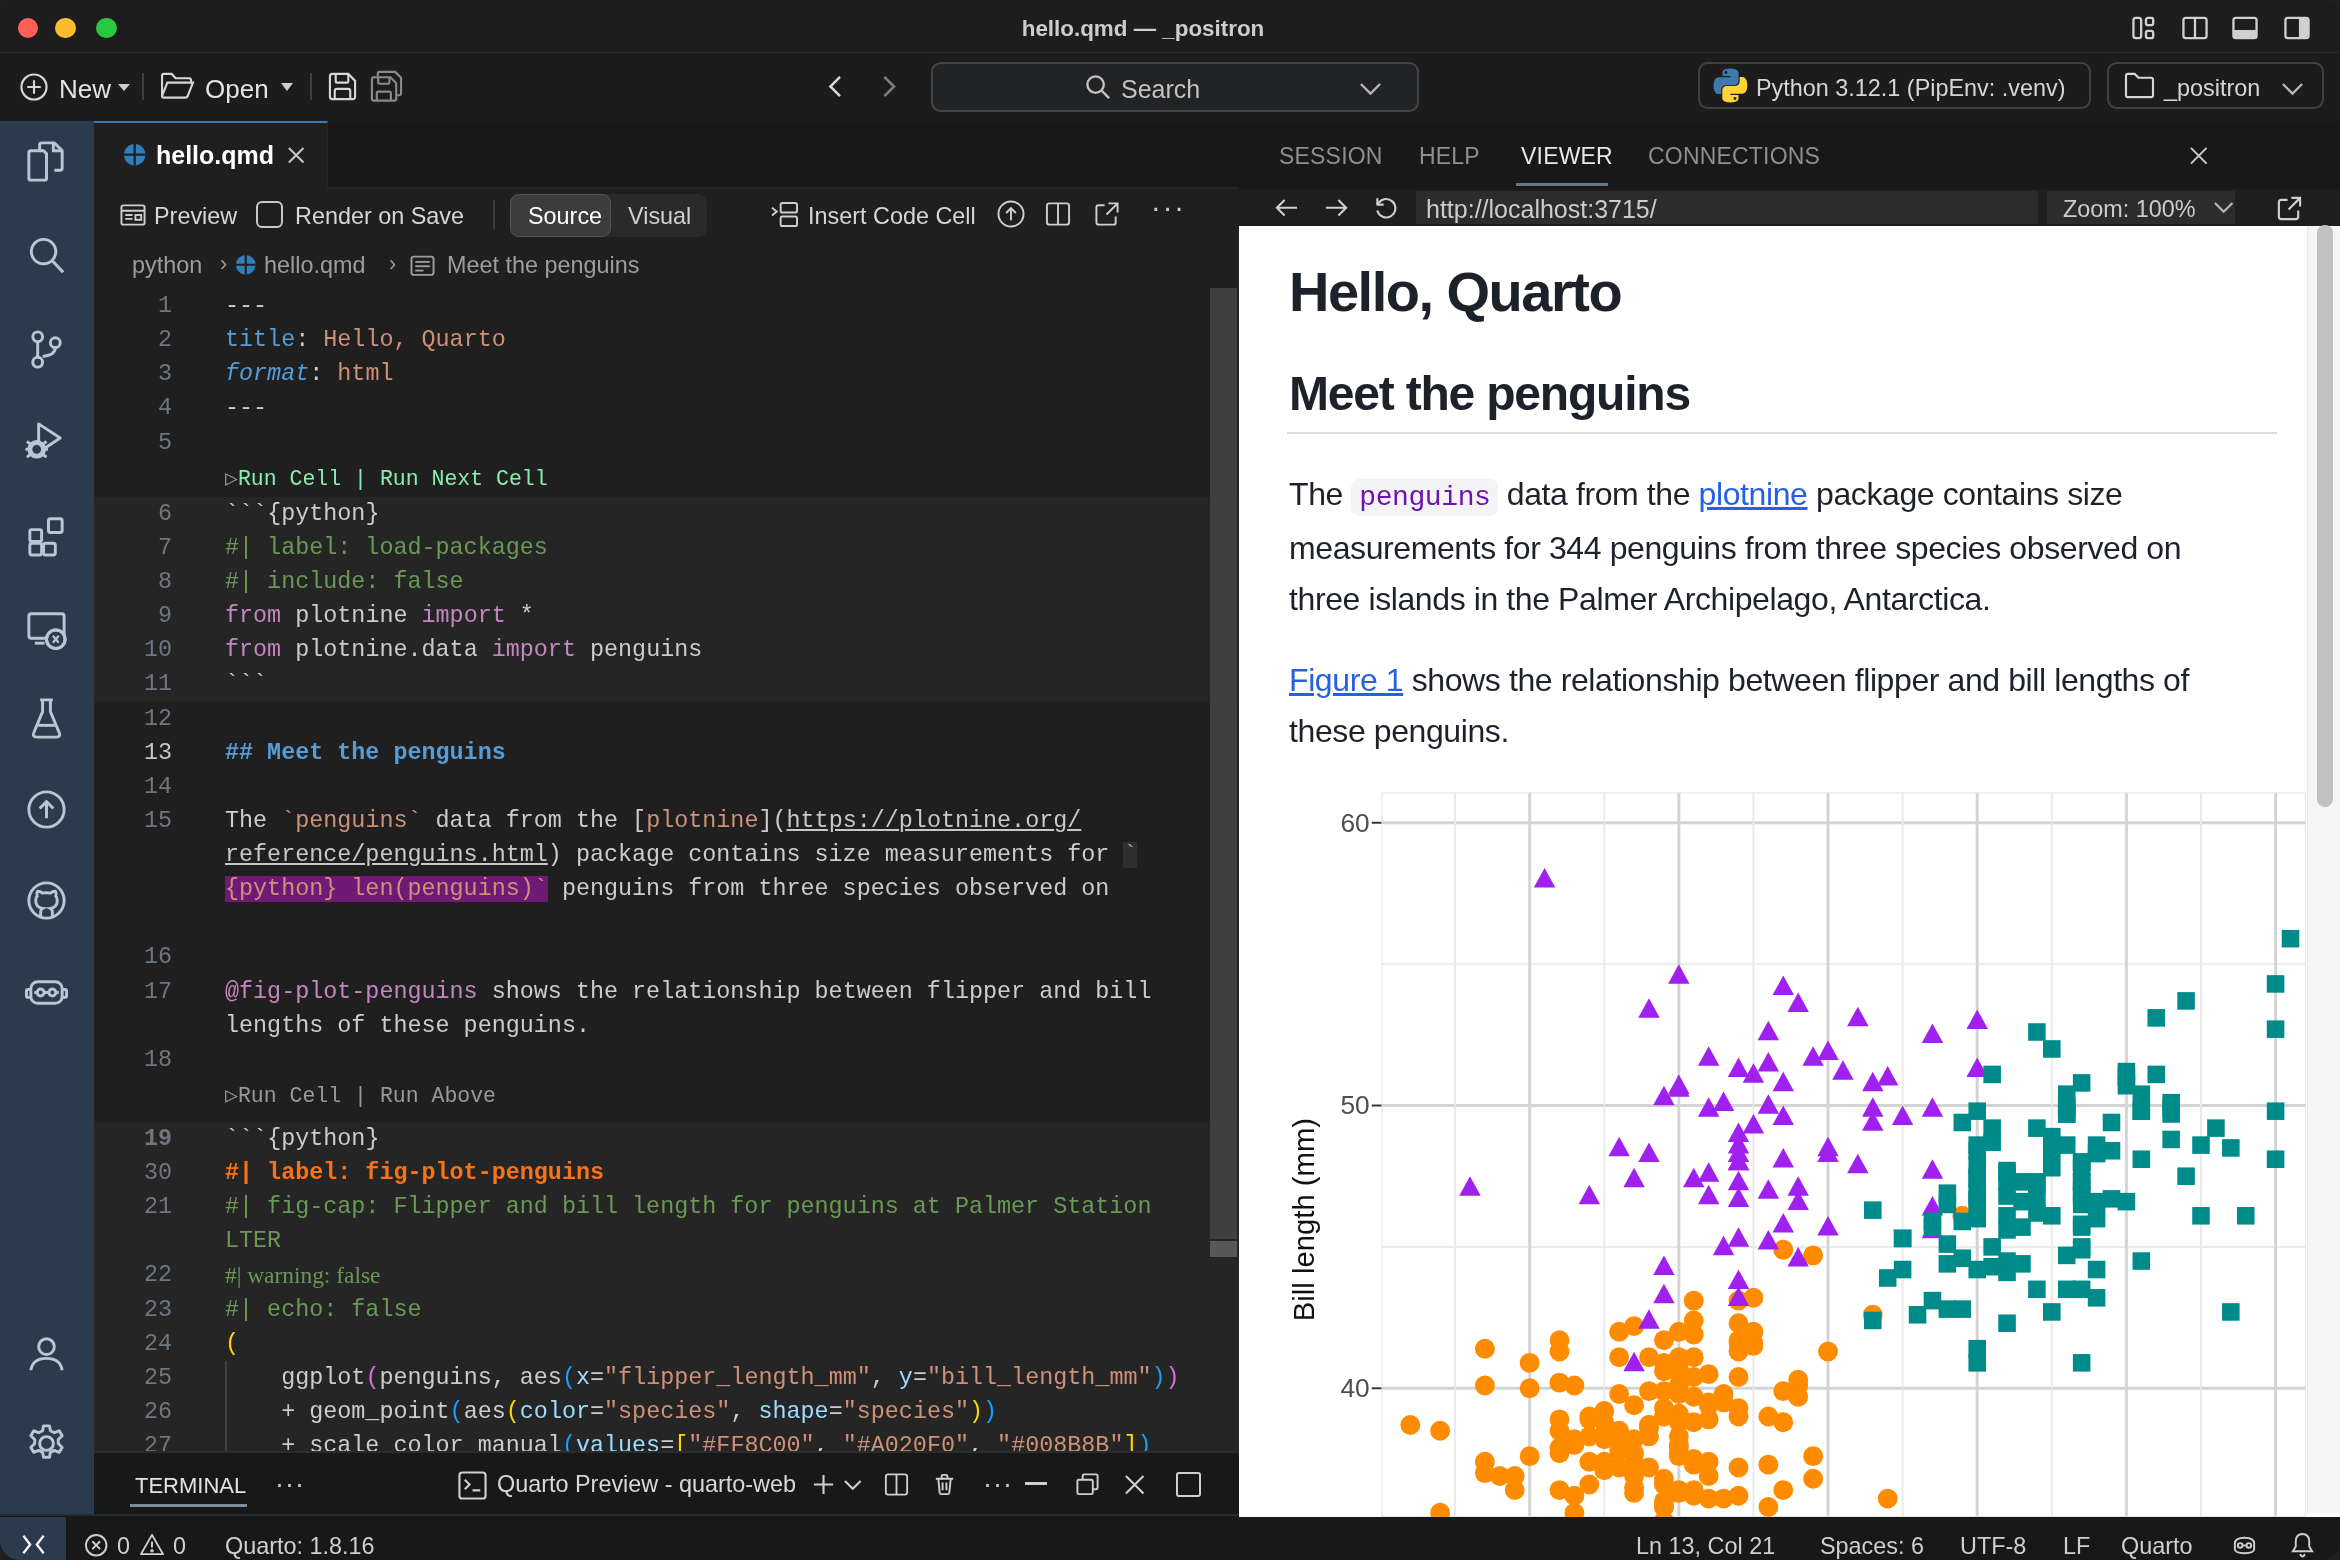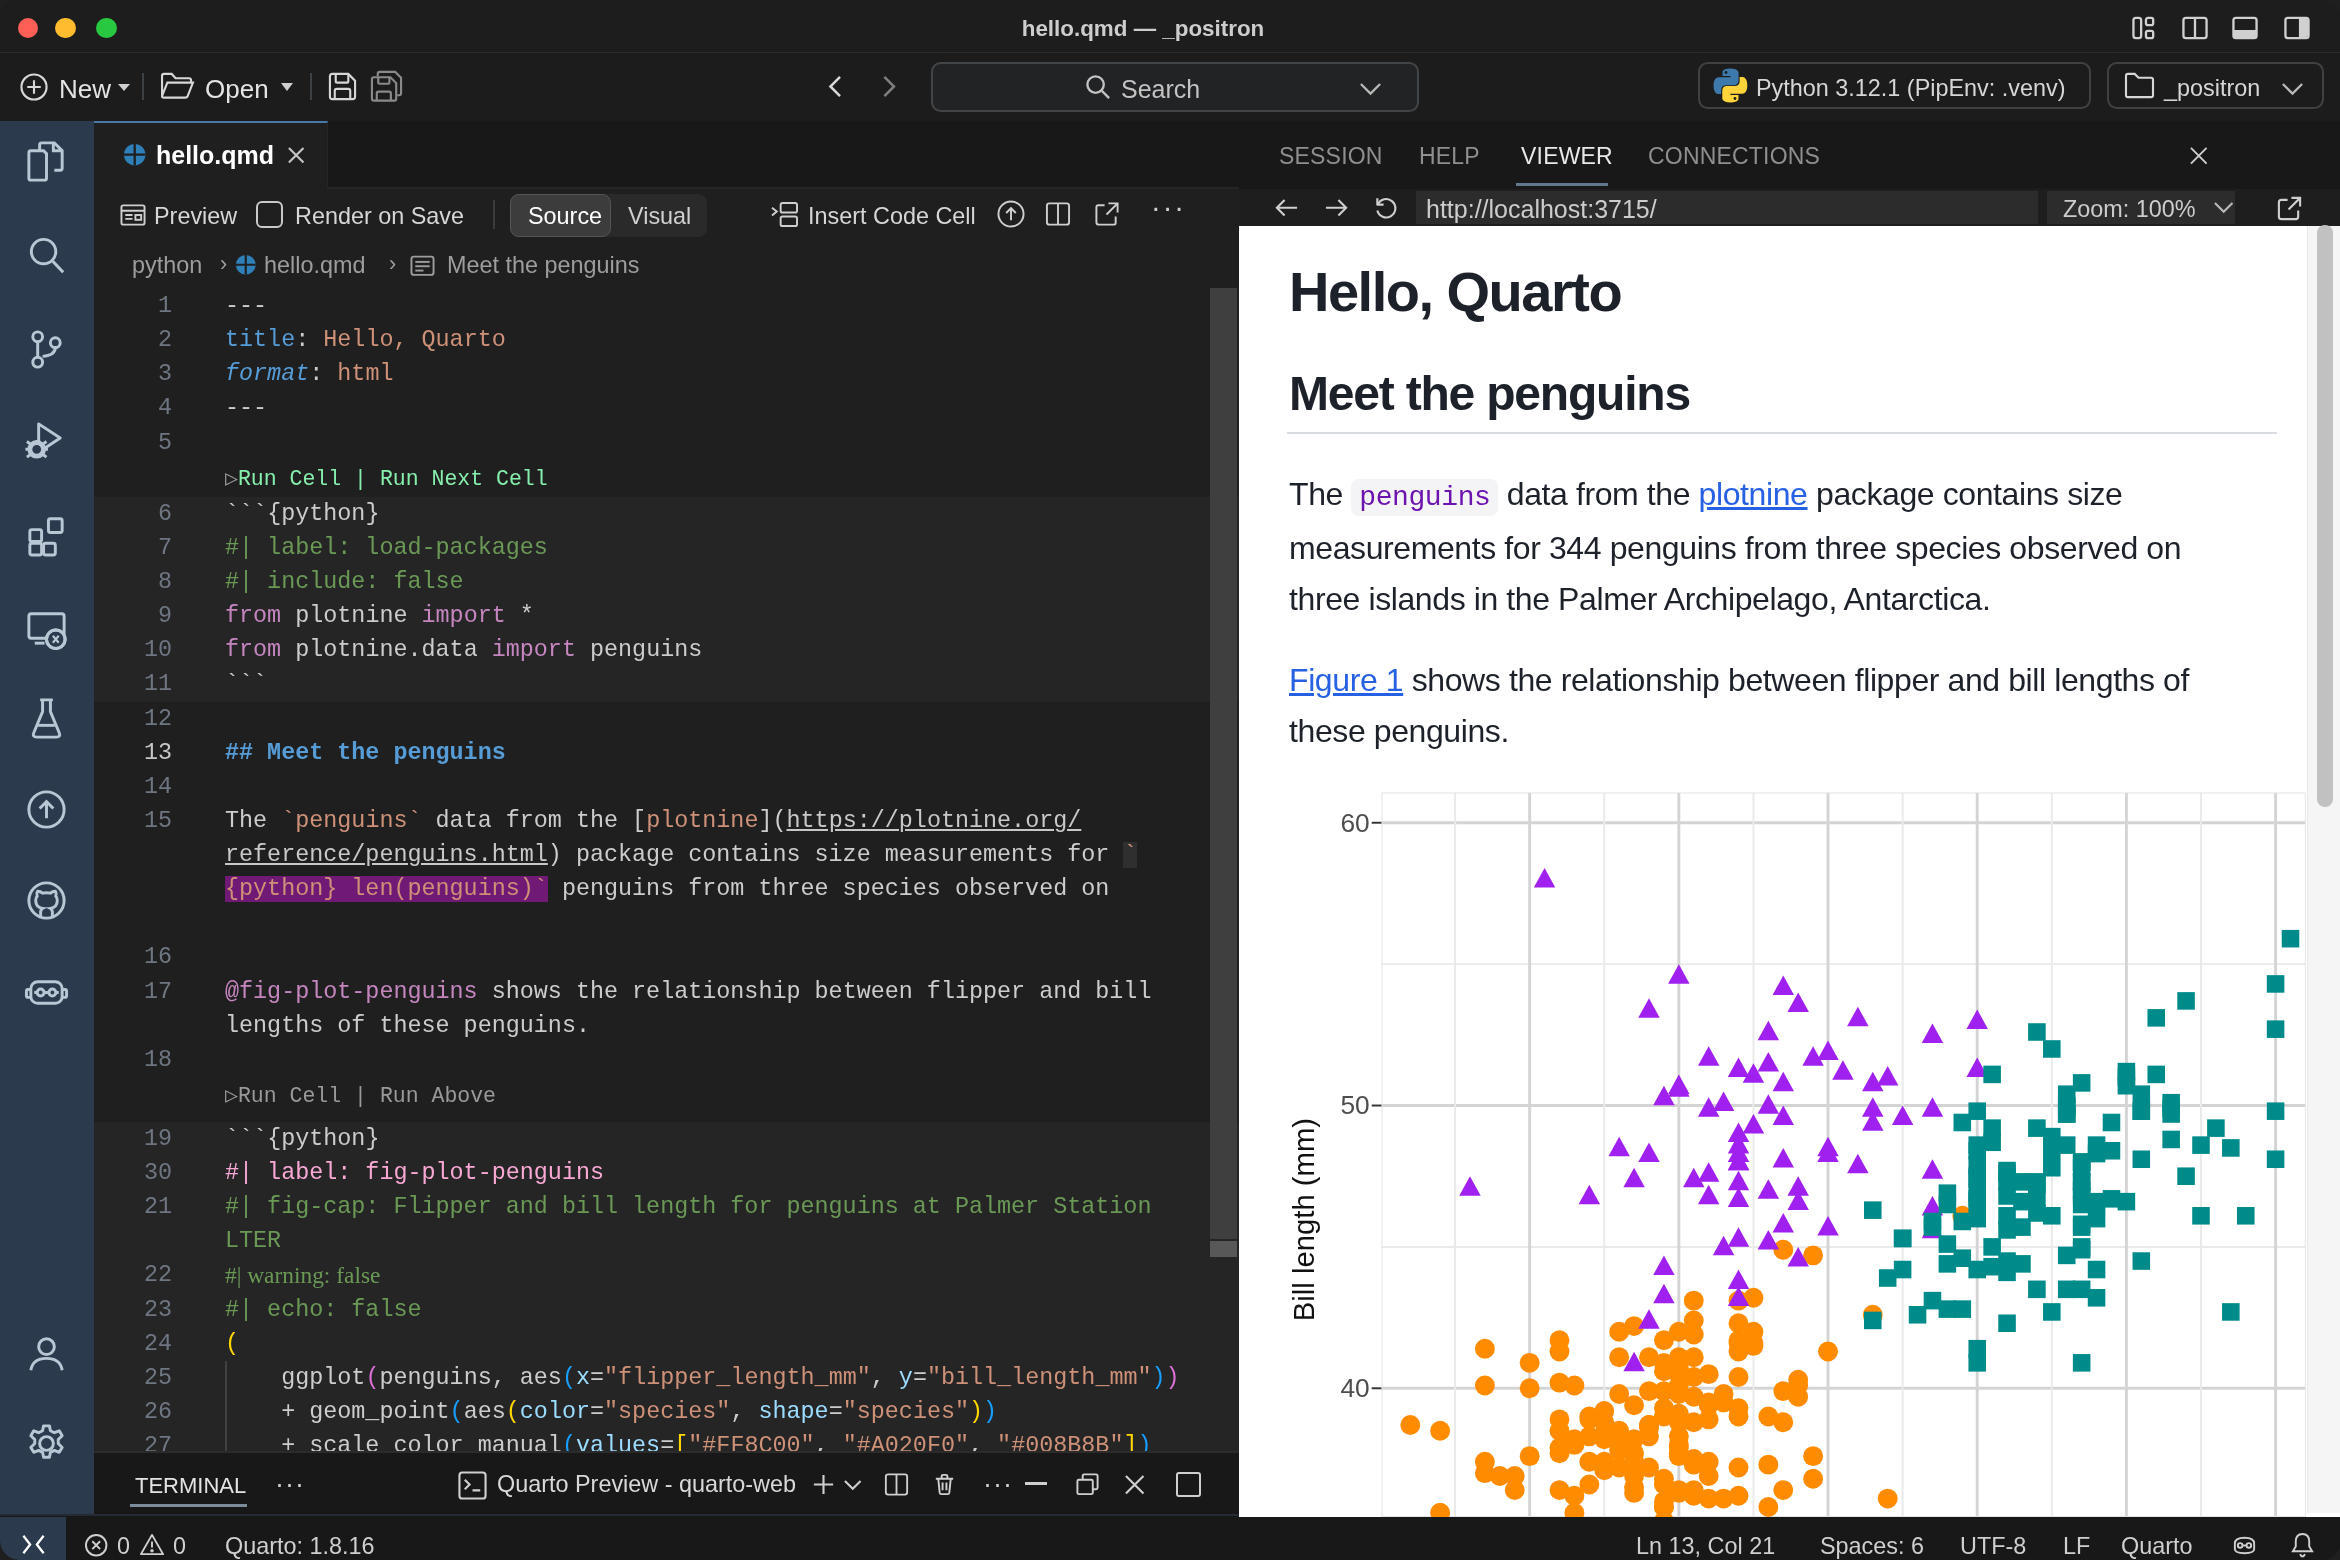--- a/index.html
+++ b/index.html
@@ -244,24 +244,24 @@
 <div class="abs" style="left:0;top:516px;width:78px;height:34px;line-height:34px;text-align:right;font-family:Liberation Mono,monospace;font-size:23.4px;color:#6e7681;">15</div>
 <div class="abs" style="left:131px;top:516px;height:34px;line-height:34px;font-family:Liberation Mono,monospace;font-size:23.4px;white-space:pre;"><span style="color:#cccccc;">The </span><span style="color:#ce9178;">`penguins`</span><span style="color:#cccccc;"> data from the </span><span style="color:#cccccc;">[</span><span style="color:#ce9178;">plotnine</span><span style="color:#cccccc;">](</span><span style="color:#c8c8c8;text-decoration:underline;">https://plotnine.org/</span></div>
 <div class="abs" style="left:131px;top:550px;height:34px;line-height:34px;font-family:Liberation Mono,monospace;font-size:23.4px;white-space:pre;"><span style="color:#c8c8c8;text-decoration:underline;">reference/penguins.html</span><span style="color:#cccccc;">) package contains size measurements for </span><span style="color:#ce9178;background:#2f2f2f;">`</span></div>
 <div class="abs" style="left:131px;top:584px;height:34px;line-height:34px;font-family:Liberation Mono,monospace;font-size:23.4px;white-space:pre;"><span style="color:#ce9178;background:#701a75;">{python} len(penguins)`</span><span style="color:#cccccc;"> penguins from three species observed on</span></div>
 <div class="abs" style="left:0;top:652px;width:78px;height:34px;line-height:34px;text-align:right;font-family:Liberation Mono,monospace;font-size:23.4px;color:#6e7681;">16</div>
 <div class="abs" style="left:0;top:687px;width:78px;height:34px;line-height:34px;text-align:right;font-family:Liberation Mono,monospace;font-size:23.4px;color:#6e7681;">17</div>
 <div class="abs" style="left:131px;top:687px;height:34px;line-height:34px;font-family:Liberation Mono,monospace;font-size:23.4px;white-space:pre;"><span style="color:#c586c0;">@fig-plot-penguins</span><span style="color:#cccccc;"> shows the relationship between flipper and bill</span></div>
 <div class="abs" style="left:131px;top:721px;height:34px;line-height:34px;font-family:Liberation Mono,monospace;font-size:23.4px;white-space:pre;"><span style="color:#cccccc;">lengths of these penguins.</span></div>
 <div class="abs" style="left:0;top:755px;width:78px;height:34px;line-height:34px;text-align:right;font-family:Liberation Mono,monospace;font-size:23.4px;color:#6e7681;">18</div>
 <div class="abs" style="left:131px;top:789px;height:39px;line-height:39px;font-family:Liberation Mono,monospace;font-size:21.5px;white-space:pre;"><span style="color:#999999;">▷</span><span style="color:#999999;">Run Cell | Run Above</span></div>
-<div class="abs" style="left:0;top:834px;width:78px;height:34px;line-height:34px;text-align:right;font-family:Liberation Mono,monospace;font-size:23.4px;color:#6e7681;">19</div>
+<div class="abs" style="left:0;top:834px;width:78px;height:34px;line-height:34px;text-align:right;font-family:Liberation Mono,monospace;font-size:23.4px;color:#6e7681;font-weight:bold;">19</div>
 <div class="abs" style="left:131px;top:834px;height:34px;line-height:34px;font-family:Liberation Mono,monospace;font-size:23.4px;white-space:pre;"><span style="color:#cccccc;">```</span><span style="color:#cccccc;">{python}</span></div>
 <div class="abs" style="left:0;top:868px;width:78px;height:34px;line-height:34px;text-align:right;font-family:Liberation Mono,monospace;font-size:23.4px;color:#6e7681;">30</div>
-<div class="abs" style="left:131px;top:868px;height:34px;line-height:34px;font-family:Liberation Mono,monospace;font-size:23.4px;white-space:pre;"><span style="color:#f9a8d4;">#| label: fig-plot-penguins</span></div>
+<div class="abs" style="left:131px;top:868px;height:34px;line-height:34px;font-family:Liberation Mono,monospace;font-size:23.4px;white-space:pre;"><span style="color:#f97316;font-weight:bold;">#| label: fig-plot-penguins</span></div>
 <div class="abs" style="left:0;top:902px;width:78px;height:34px;line-height:34px;text-align:right;font-family:Liberation Mono,monospace;font-size:23.4px;color:#6e7681;">21</div>
 <div class="abs" style="left:131px;top:902px;height:34px;line-height:34px;font-family:Liberation Mono,monospace;font-size:23.4px;white-space:pre;"><span style="color:#6a9955;">#| fig-cap: Flipper and bill length for penguins at Palmer Station</span></div>
 <div class="abs" style="left:131px;top:936px;height:34px;line-height:34px;font-family:Liberation Mono,monospace;font-size:23.4px;white-space:pre;"><span style="color:#6a9955;">LTER</span></div>
 <div class="abs" style="left:0;top:970px;width:78px;height:34px;line-height:34px;text-align:right;font-family:Liberation Mono,monospace;font-size:23.4px;color:#6e7681;">22</div>
 <div class="abs" style="left:131px;top:970px;height:34px;line-height:34px;font-family:Liberation Serif, serif;font-size:23.4px;white-space:pre;"><span style="color:#6a9955;">#| warning: false</span></div>
 <div class="abs" style="left:0;top:1005px;width:78px;height:34px;line-height:34px;text-align:right;font-family:Liberation Mono,monospace;font-size:23.4px;color:#6e7681;">23</div>
 <div class="abs" style="left:131px;top:1005px;height:34px;line-height:34px;font-family:Liberation Mono,monospace;font-size:23.4px;white-space:pre;"><span style="color:#6a9955;">#| echo: false</span></div>
 <div class="abs" style="left:0;top:1039px;width:78px;height:34px;line-height:34px;text-align:right;font-family:Liberation Mono,monospace;font-size:23.4px;color:#6e7681;">24</div>
 <div class="abs" style="left:131px;top:1039px;height:34px;line-height:34px;font-family:Liberation Mono,monospace;font-size:23.4px;white-space:pre;"><span style="color:#ffd700;">(</span></div>
 <div class="abs" style="left:0;top:1073px;width:78px;height:34px;line-height:34px;text-align:right;font-family:Liberation Mono,monospace;font-size:23.4px;color:#6e7681;">25</div>

